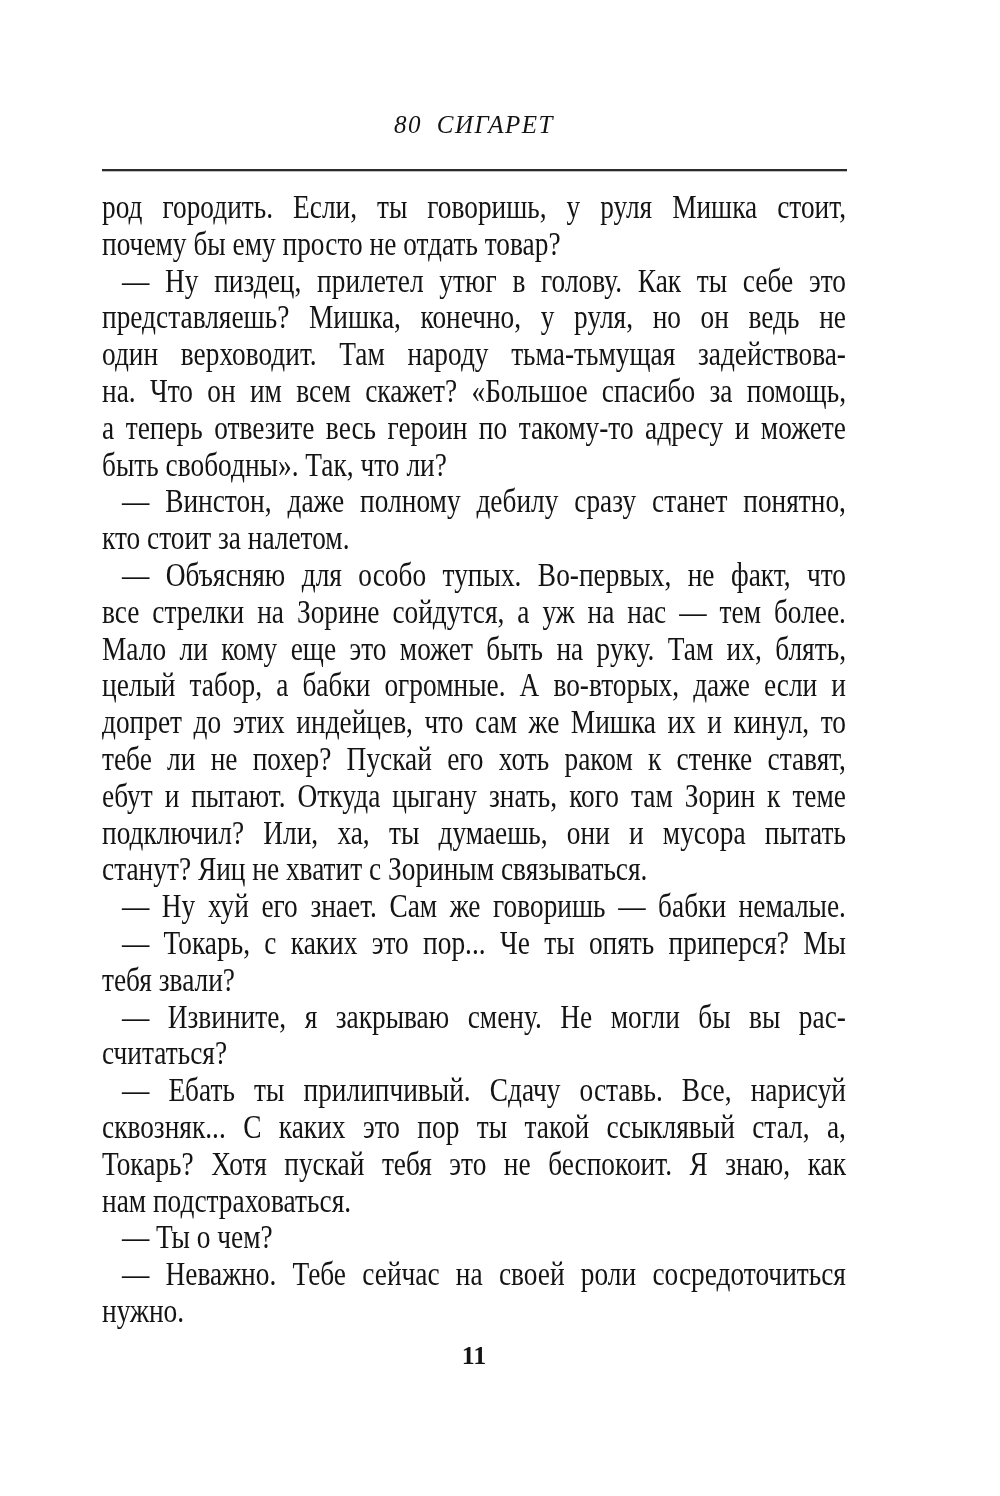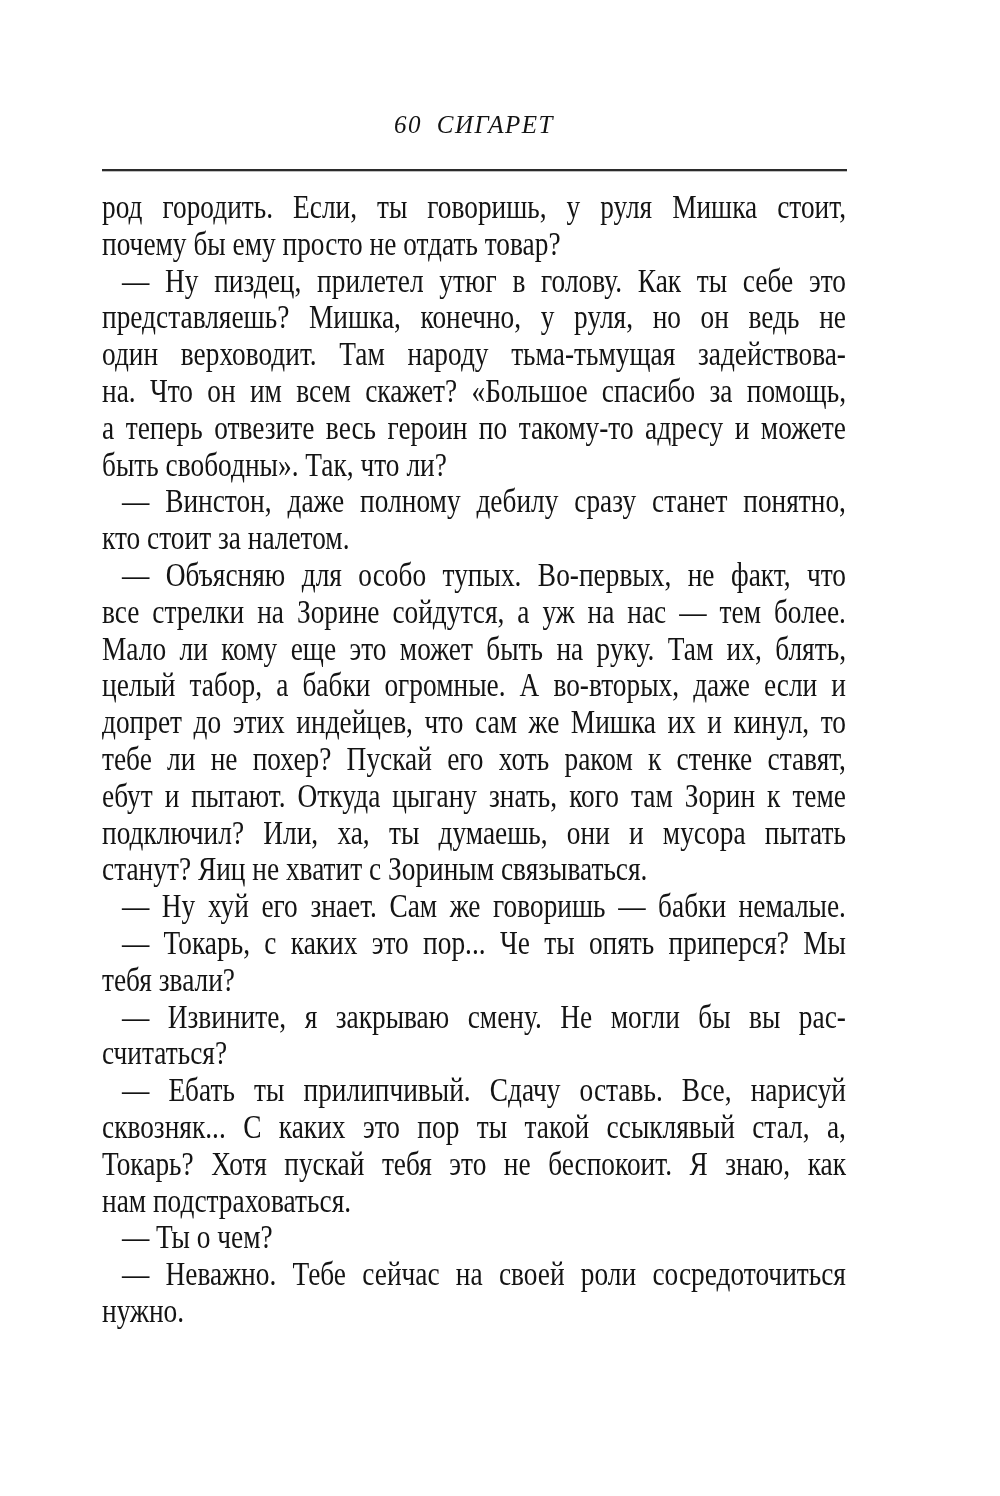--- a/index.html
+++ b/index.html
@@ -77,21 +77,21 @@
     text-align: center;
     font-weight: 700;
     font-size: 26px;
     line-height: 32px;
   }
 </style>
 </head>
 <body>
 
 <div class="page">
-  <div class="running-header">60 СИГАРЕТ</div>
+  <div class="running-header">80 СИГАРЕТ</div>
 
   <div class="header-rule"></div>
 
   <div class="body-text">
       <div class="line fill">род городить. Если, ты говоришь, у руля Мишка стоит,</div>
       <div class="line">почему бы ему просто не отдать товар?</div>
       <div class="line fill indent">— Ну пиздец, прилетел утюг в голову. Как ты себе это</div>
       <div class="line fill">представляешь? Мишка, конечно, у руля, но он ведь не</div>
       <div class="line fill">один верховодит. Там народу тьма-тьмущая задействова-</div>
       <div class="line fill">на. Что он им всем скажет? «Большое спасибо за помощь,</div>
@@ -115,13 +115,14 @@
       <div class="line">считаться?</div>
       <div class="line fill indent">— Ебать ты прилипчивый. Сдачу оставь. Все, нарисуй</div>
       <div class="line fill">сквозняк... С каких это пор ты такой ссыклявый стал, а,</div>
       <div class="line fill">Токарь? Хотя пускай тебя это не беспокоит. Я знаю, как</div>
       <div class="line">нам подстраховаться.</div>
       <div class="line indent">— Ты о чем?</div>
       <div class="line fill indent">— Неважно. Тебе сейчас на своей роли сосредоточиться</div>
       <div class="line">нужно.</div>
     </div>
 
+  <div class="page-number">11</div>
 </div>
 
 </body></html>

